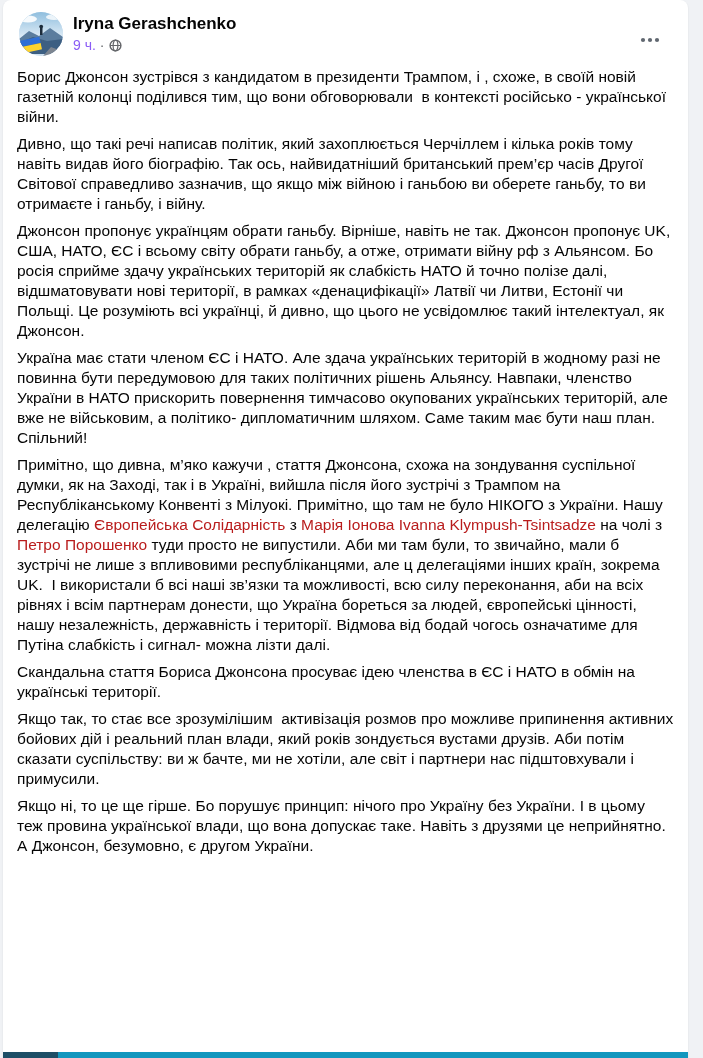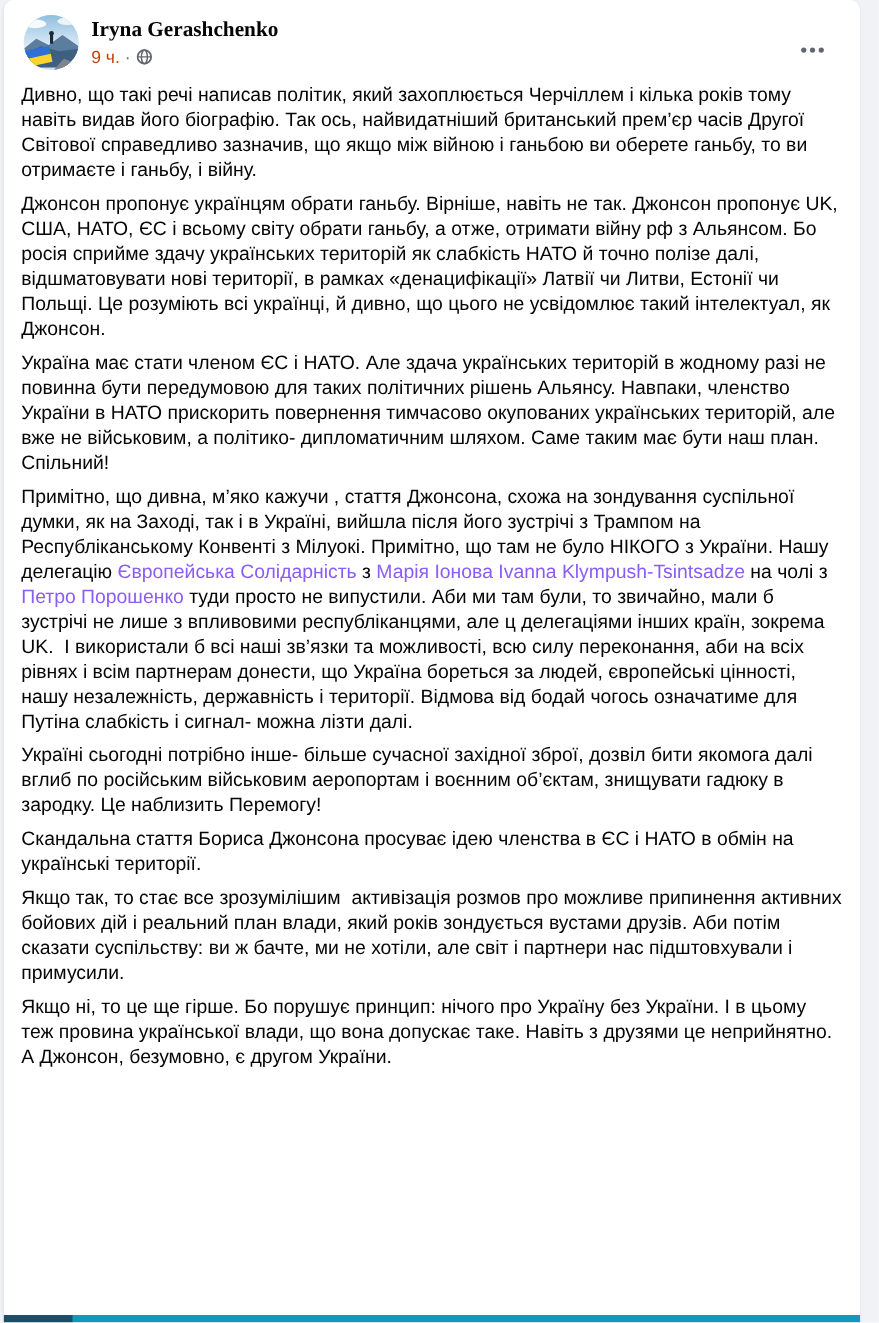--- a/index.html
+++ b/index.html
@@ -16,36 +16,36 @@
   }
   .header{position:relative;display:flex;padding:12px 16px 2px;}
   .avatar{
     width:44px;height:44px;border-radius:50%;overflow:hidden;
     flex:0 0 44px;cursor:pointer;background:#cfe0ef;
   }
   .avatar svg{display:block;}
   .hmeta{margin-left:10px;padding-top:1px;min-width:0;}
   .author{
     display:block;font-size:17px;font-weight:700;color:#050505;
-    text-decoration:none;line-height:21px;cursor:pointer;font-family:Liberation Serif, serif;
+    text-decoration:none;line-height:21px;cursor:pointer;
   }
   .sub{display:flex;align-items:center;gap:4px;color:#65676b;font-size:14px;margin-top:3px;line-height:16px;}
-  .time{color:#c2410c;text-decoration:none;cursor:pointer;}
+  .time{color:#8b5cf6;text-decoration:none;cursor:pointer;}
   .dot{color:#65676b;}
   .globe{display:inline-flex;align-items:center;}
   .more{
     position:absolute;right:20px;top:22px;width:36px;height:36px;
     background:none;border:none;border-radius:50%;
     display:flex;align-items:center;justify-content:center;cursor:pointer;
   }
   .post-text{
     padding:9px 14px 0;font-size:15.5px;line-height:20px;color:#050505;
   }
   .post-text p{margin:0 0 7px;white-space:pre-wrap;}
-  a.mention{color:#8b5cf6;text-decoration:none;cursor:pointer;}
+  a.mention{color:#b91c1c;text-decoration:none;cursor:pointer;}
   .attachment-strip{
     position:absolute;left:0;right:0;bottom:0;height:6px;
     background:#1297be;display:flex;cursor:pointer;
   }
   .attachment-strip .dark{width:55px;height:100%;background:#1d4e66;}
 </style>
 </head>
 <body>
 
 <div class="card">
@@ -94,25 +94,25 @@
     <button class="more">
       <svg width="20" height="6" viewBox="0 0 20 6">
         <circle cx="3" cy="3" r="2.1" fill="#606770"></circle>
         <circle cx="10" cy="3" r="2.1" fill="#606770"></circle>
         <circle cx="17" cy="3" r="2.1" fill="#606770"></circle>
       </svg>
     </button>
   </div>
 
   <div class="post-text" id="post-body">
+      <p>Борис Джонсон зустрівся з кандидатом в президенти Трампом, і , схоже, в своїй новій газетній колонці поділився тим, що вони обговорювали  в контексті російсько - української війни.</p>
       <p>Дивно, що такі речі написав політик, який захоплюється Черчіллем і кілька років тому навіть видав його біографію. Так ось, найвидатніший британський прем’єр часів Другої Світової справедливо зазначив, що якщо між війною і ганьбою ви оберете ганьбу, то ви отримаєте і ганьбу, і війну.</p>
       <p>Джонсон пропонує українцям обрати ганьбу. Вірніше, навіть не так. Джонсон пропонує UK, США, НАТО, ЄС і всьому світу обрати ганьбу, а отже, отримати війну рф з Альянсом. Бо росія сприйме здачу українських територій як слабкість НАТО й точно полізе далі, відшматовувати нові території, в рамках «денацифікації» Латвії чи Литви, Естонії чи Польщі. Це розуміють всі українці, й дивно, що цього не усвідомлює такий інтелектуал, як Джонсон.</p>
       <p>Україна має стати членом ЄС і НАТО. Але здача українських територій в жодному разі не повинна бути передумовою для таких політичних рішень Альянсу. Навпаки, членство України в НАТО прискорить повернення тимчасово окупованих українських територій, але вже не військовим, а політико- дипломатичним шляхом. Саме таким має бути наш план. Спільний!</p>
       <p>Примітно, що дивна, м’яко кажучи , стаття Джонсона, схожа на зондування суспільної думки, як на Заході, так і в Україні, вийшла після його зустрічі з Трампом на Республіканському Конвенті з Мілуокі. Примітно, що там не було НІКОГО з України. Нашу делегацію <a class="mention" href="#">Європейська Солідарність</a> з <a class="mention" href="#">Марія Іонова</a> <a class="mention" href="#">Ivanna Klympush-Tsintsadze</a> на чолі з <a class="mention" href="#">Петро Порошенко</a> туди просто не випустили. Аби ми там були, то звичайно, мали б зустрічі не лише з впливовими республіканцями, але ц делегаціями інших країн, зокрема UK.  І використали б всі наші зв’язки та можливості, всю силу переконання, аби на всіх рівнях і всім партнерам донести, що Україна бореться за людей, європейські цінності, нашу незалежність, державність і території. Відмова від бодай чогось означатиме для Путіна слабкість і сигнал- можна лізти далі.</p>
-      <p>Україні сьогодні потрібно інше- більше сучасної західної зброї, дозвіл бити якомога далі вглиб по російським військовим аеропортам і воєнним об’єктам, знищувати гадюку в зародку. Це наблизить Перемогу!</p>
       <p>Скандальна стаття Бориса Джонсона просуває ідею членства в ЄС і НАТО в обмін на українські території.</p>
       <p>Якщо так, то стає все зрозумілішим  активізація розмов про можливе припинення активних бойових дій і реальний план влади, який років зондується вустами друзів. Аби потім сказати суспільству: ви ж бачте, ми не хотіли, але світ і партнери нас підштовхували і примусили.</p>
       <p>Якщо ні, то це ще гірше. Бо порушує принцип: нічого про Україну без України. І в цьому теж провина української влади, що вона допускає таке. Навіть з друзями це неприйнятно. А Джонсон, безумовно, є другом України.</p>
     </div>
 
   <div class="attachment-strip">
     <div class="dark"></div>
   </div>
 
 </div>

